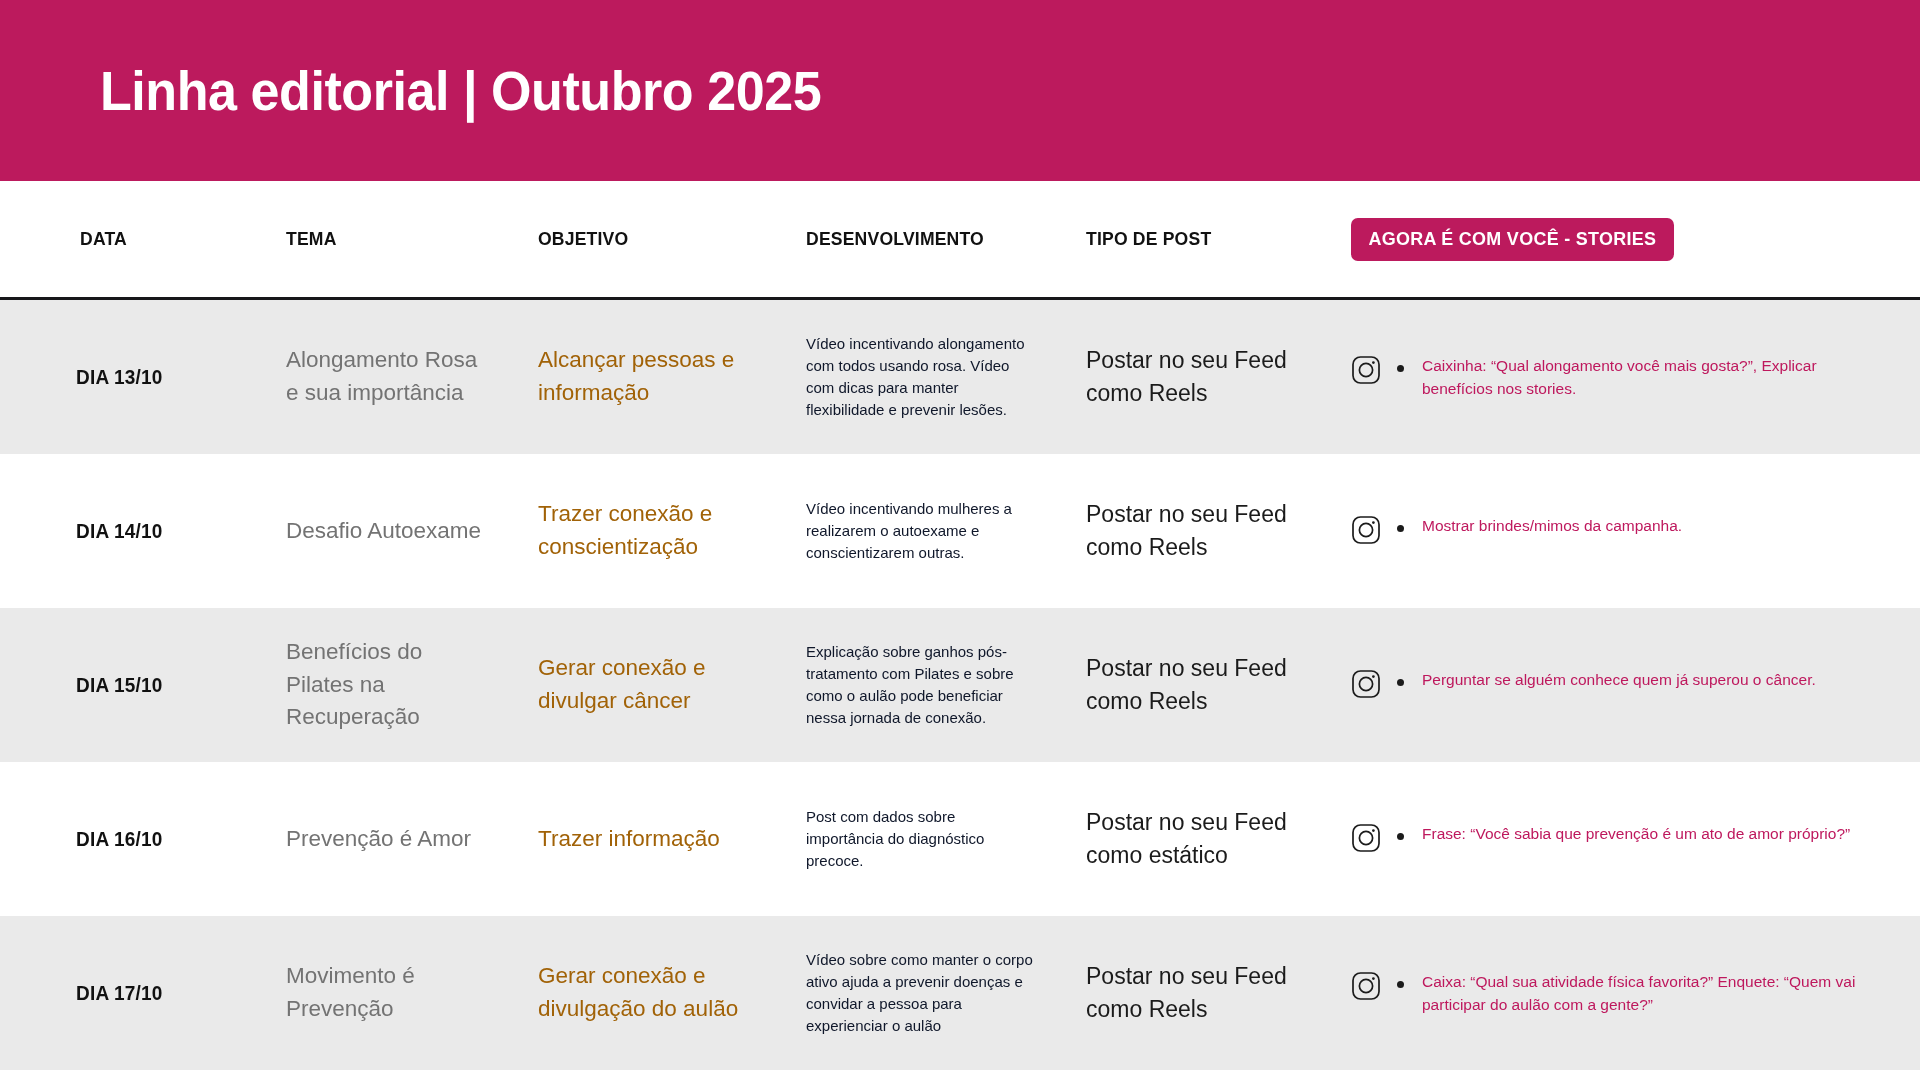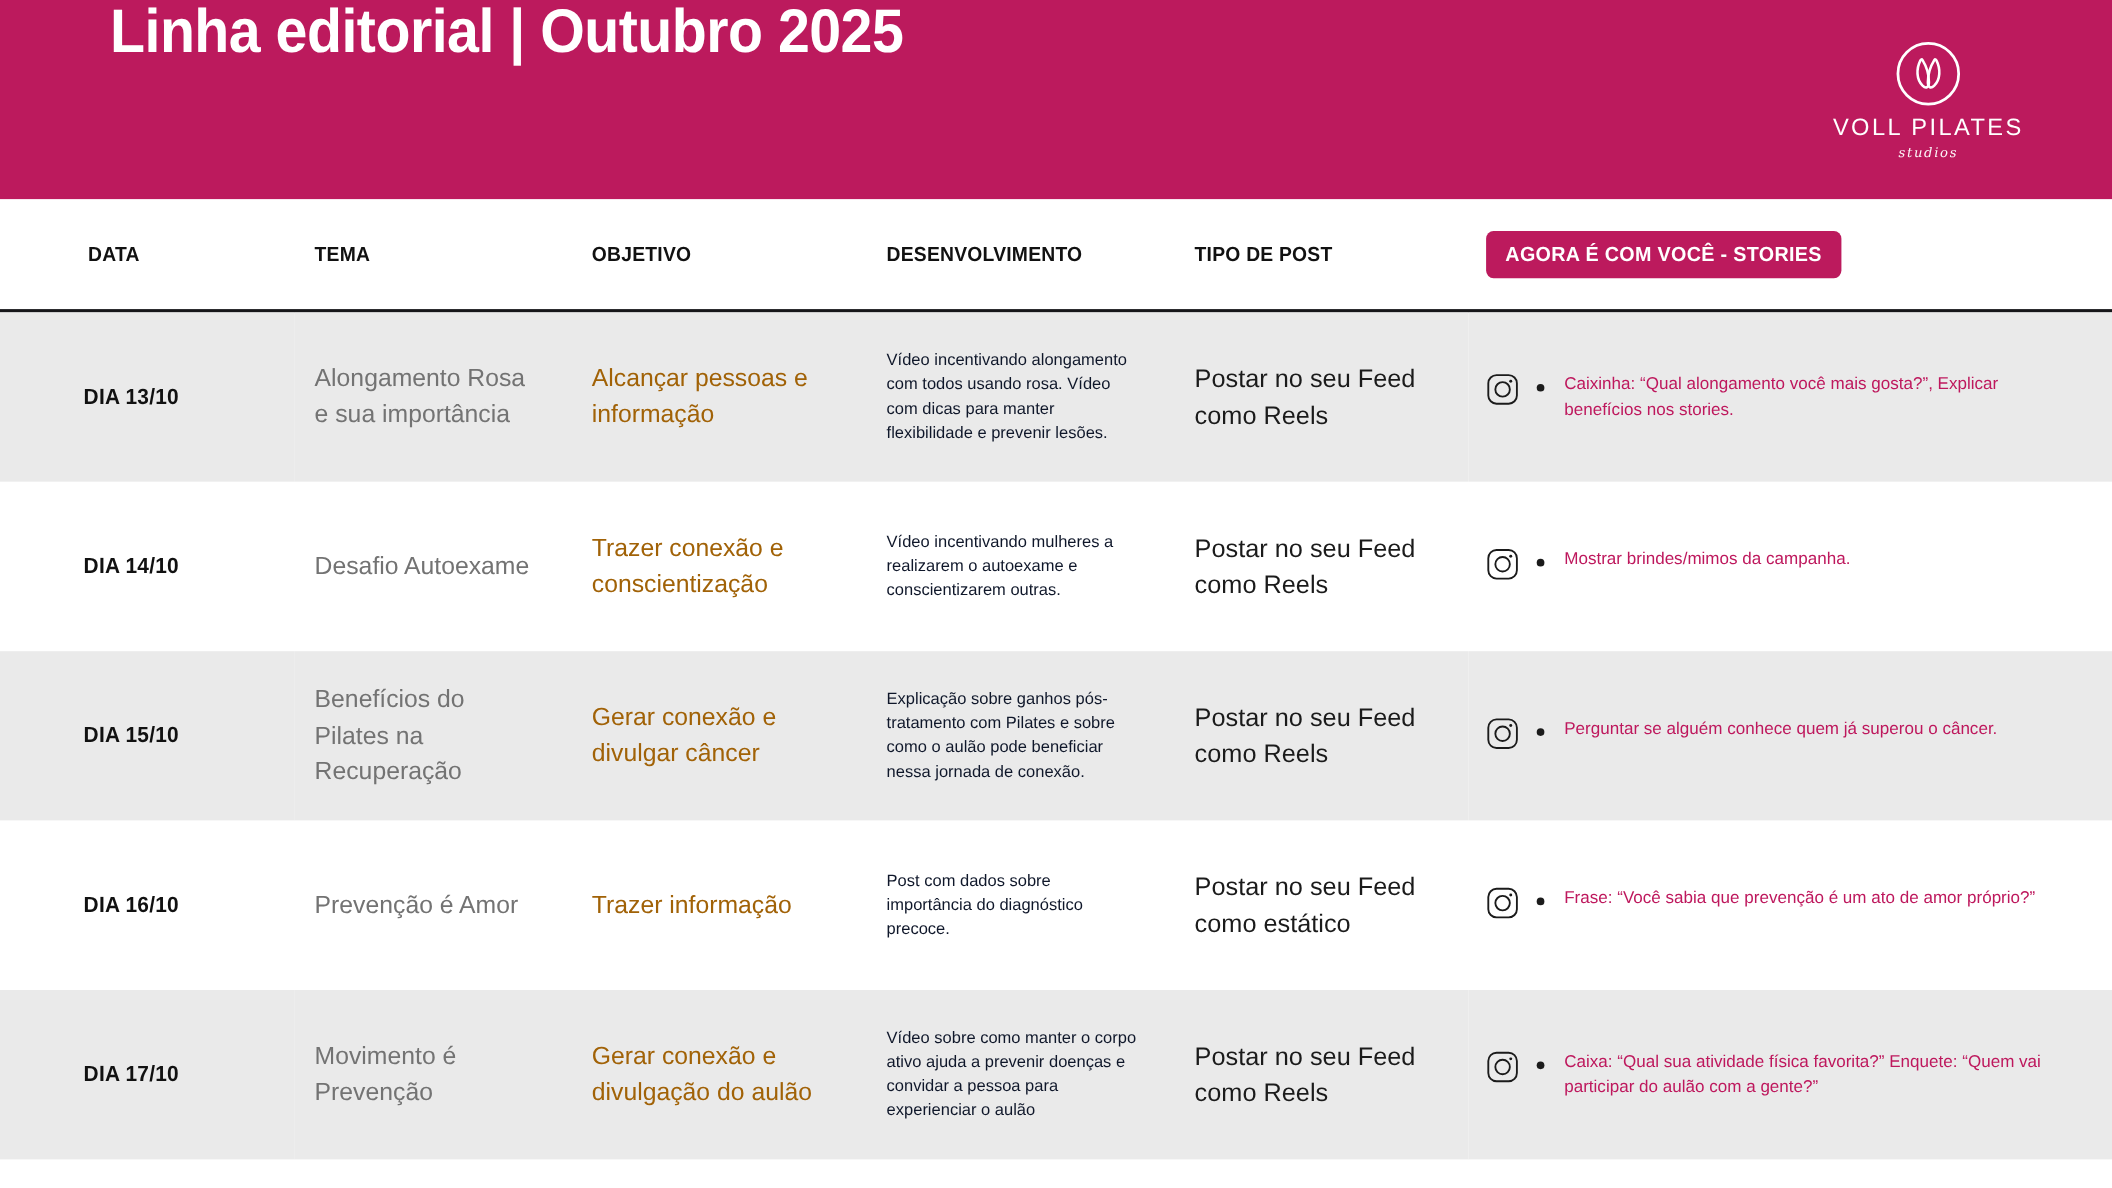--- a/index.html
+++ b/index.html
@@ -16,20 +16,21 @@
   }
 
   
   .banner {
     position: relative;
     width: 1920px;
     height: 181px;
     background: #BC1A5D;
     box-sizing: border-box;
     display: flex;
+    align-items: center;
   }
   .banner-title {
     margin-left: 100px;
     color: #ffffff;
     font-family: "Liberation Sans", sans-serif;
     font-size: 56px;
     font-weight: bold;
     letter-spacing: -0.5px;
     line-height: 1;
     white-space: nowrap;
@@ -88,21 +89,21 @@
   col.c-tema  { width: 252px; }
   col.c-obj   { width: 270px; }
   col.c-dev   { width: 280px; }
   col.c-tipo  { width: 265px; }
   col.c-sto   { width: 585px; }
 
   thead th {
     text-align: left;
     vertical-align: middle;
     padding: 0;
-    height: 100px;
+    height: 116px;
     border: none;
   }
   .hdr-label {
     font-size: 18.5px;
     font-weight: bold;
     color: #111111;
     letter-spacing: 0.2px;
     font-family: "Liberation Sans", sans-serif;
     transform: scaleX(0.95);
     transform-origin: left center;
@@ -222,31 +223,20 @@
     line-height: 1.5;
     font-weight: 400;
   }
 </style>
 </head>
 <body>
 
 <div class="banner">
   <div class="banner-title">Linha editorial | Outubro 2025</div>
 
-  <div class="logo">
-    <span>
-      <svg class="logo-mark" viewBox="0 0 64 64" fill="none" xmlns="http://www.w3.org/2000/svg" aria-hidden="true">
-        <circle cx="32" cy="32" r="28.5" stroke="#ffffff" stroke-width="2.6" fill="none"></circle>
-        <path d="M24.6 19.5 C20.5 27.5 20.8 37.5 26.6 43.2 C30.0 46.5 32.6 44.6 32.6 40.0 C32.6 33.0 29.8 24.5 26.6 19.3 C25.9 18.2 25.1 18.4 24.6 19.5 Z" stroke="#ffffff" stroke-width="2.4" fill="none" stroke-linejoin="round"></path>
-        <path d="M39.6 19.5 C43.7 27.5 43.4 37.5 37.6 43.2 C34.2 46.5 31.6 44.6 31.6 40.0 C31.6 33.0 34.4 24.5 37.6 19.3 C38.3 18.2 39.1 18.4 39.6 19.5 Z" stroke="#ffffff" stroke-width="2.4" fill="none" stroke-linejoin="round"></path>
-      </svg>
-    </span>
-    <div class="logo-wordmark">VOLL PILATES</div>
-    <div class="logo-sub">studios</div>
-  </div>
 </div>
 
 <div class="sheet">
   <table class="grid">
     <colgroup>
       <col class="c-data">
         <col class="c-tema">
         <col class="c-obj">
       <col class="c-dev">
         <col class="c-tipo">

